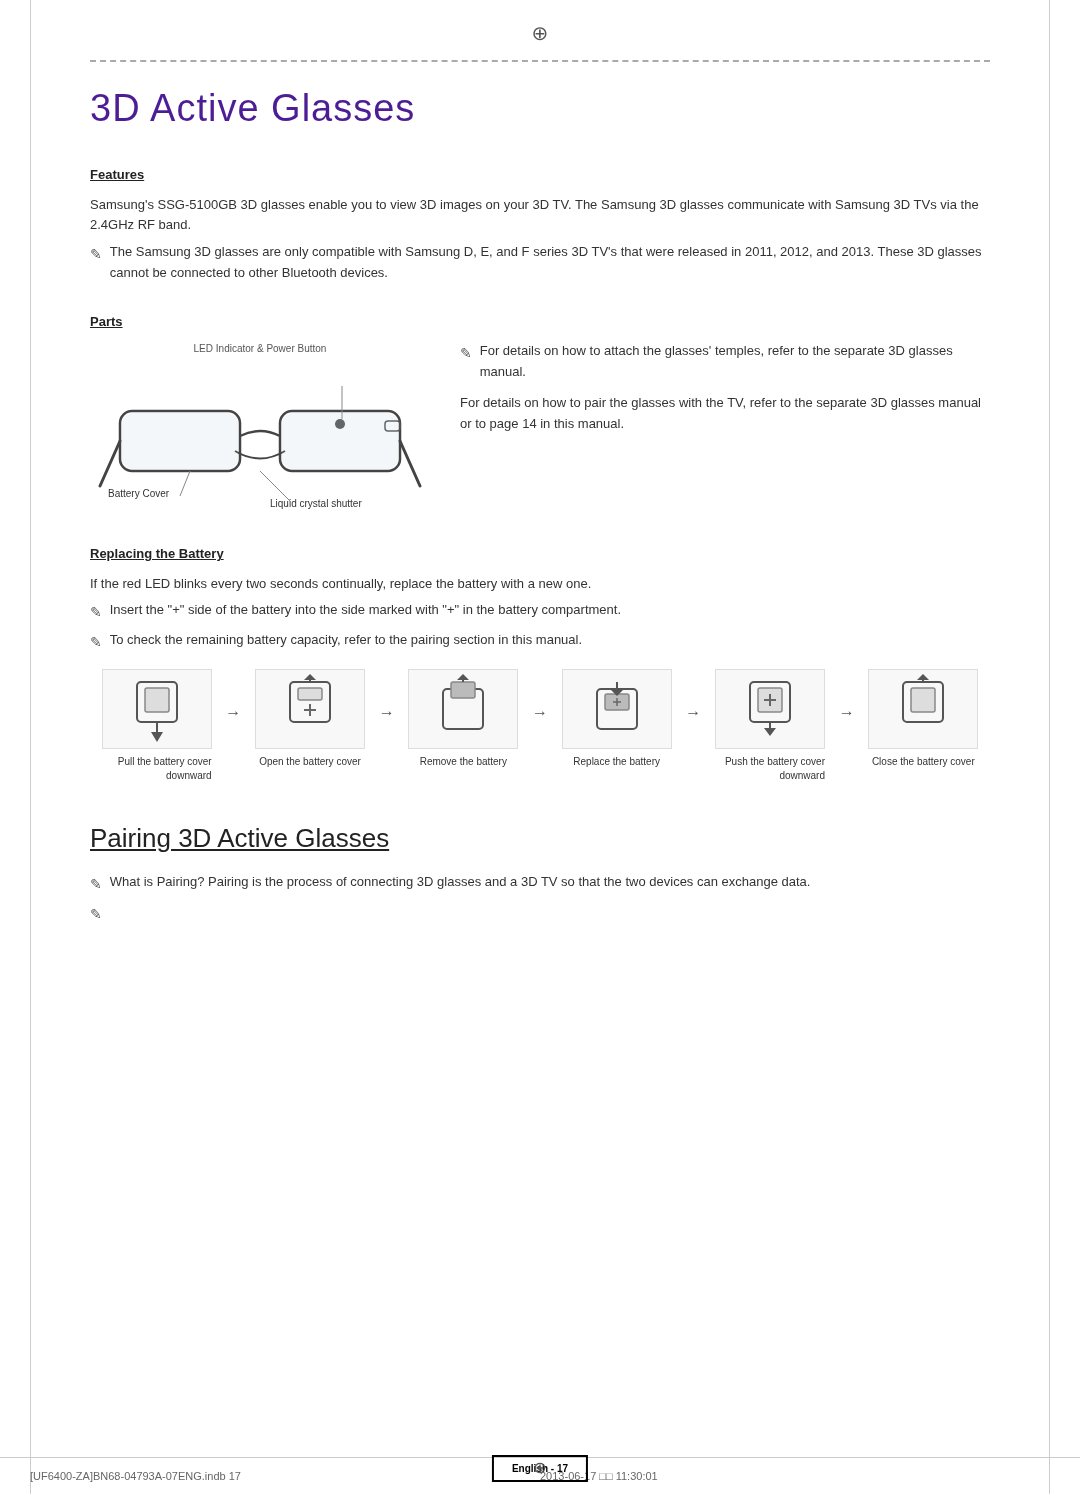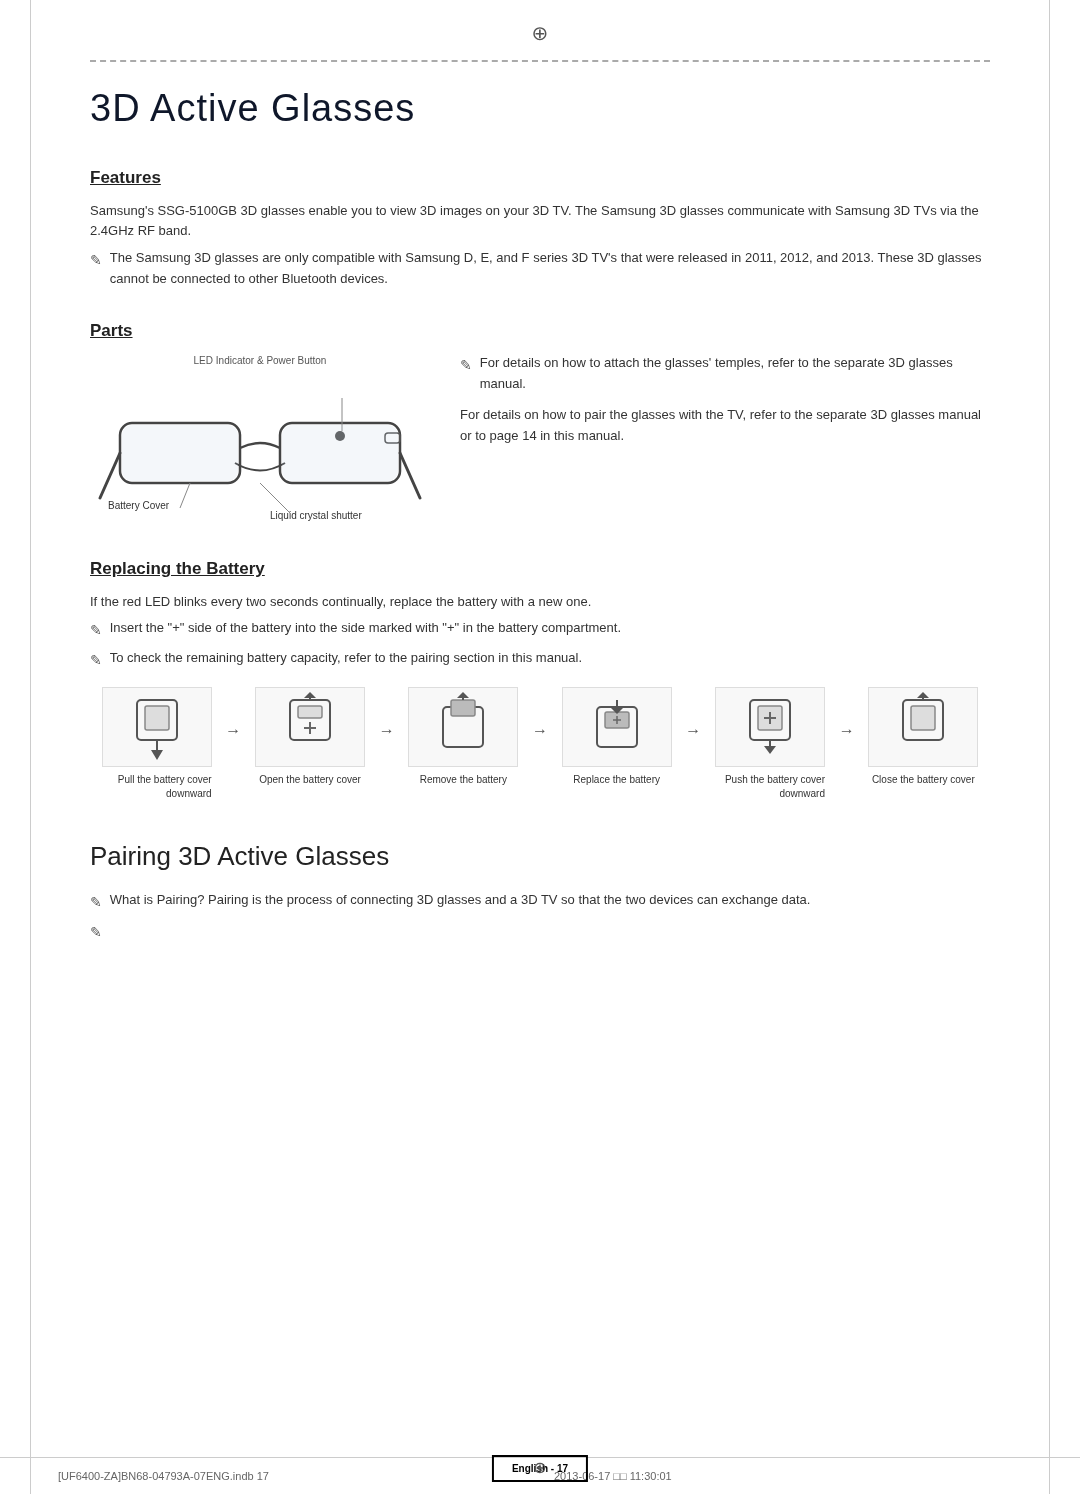--- a/index.html
+++ b/index.html
@@ -30,25 +30,25 @@
       transform: translateX(-50%);
       font-size: 20px;
       color: #555;
     }
     
     .page-title {
       font-size: 38px;
       font-weight: 300;
       letter-spacing: 1px;
       margin-bottom: 22px;
-      color: #0f172a;
+      color: #4c1d95;
     }
     
     .section-heading {
-      font-size: 17px;
+      font-size: 13px;
       font-weight: bold;
       text-decoration: underline;
       margin-bottom: 10px;
       margin-top: 28px;
     }
     
     .body-text {
       font-size: 13px;
       line-height: 1.6;
       margin-bottom: 6px;
@@ -135,37 +135,37 @@
       color: #333;
       max-width: 110px;
       line-height: 1.4;
     }
     
     .pairing-title {
       font-size: 26px;
       font-weight: 400;
       margin-top: 36px;
       margin-bottom: 14px;
+      text-decoration: underline;
     }
     
     .page-footer {
       position: absolute;
       bottom: 0;
       left: 0;
       right: 0;
       border-top: 1px solid #ccc;
       display: flex;
       align-items: center;
       padding: 10px 30px;
       font-size: 11px;
       color: #666;
     }
     .footer-left {
       flex: 1;
-      padding-left: 28px;
     }
     .footer-center {
       font-weight: bold;
       font-size: 10px;
       color: #000;
       border: 2px solid #000;
       padding: 4px 18px;
       position: absolute;
       left: 50%;
       transform: translateX(-50%);

